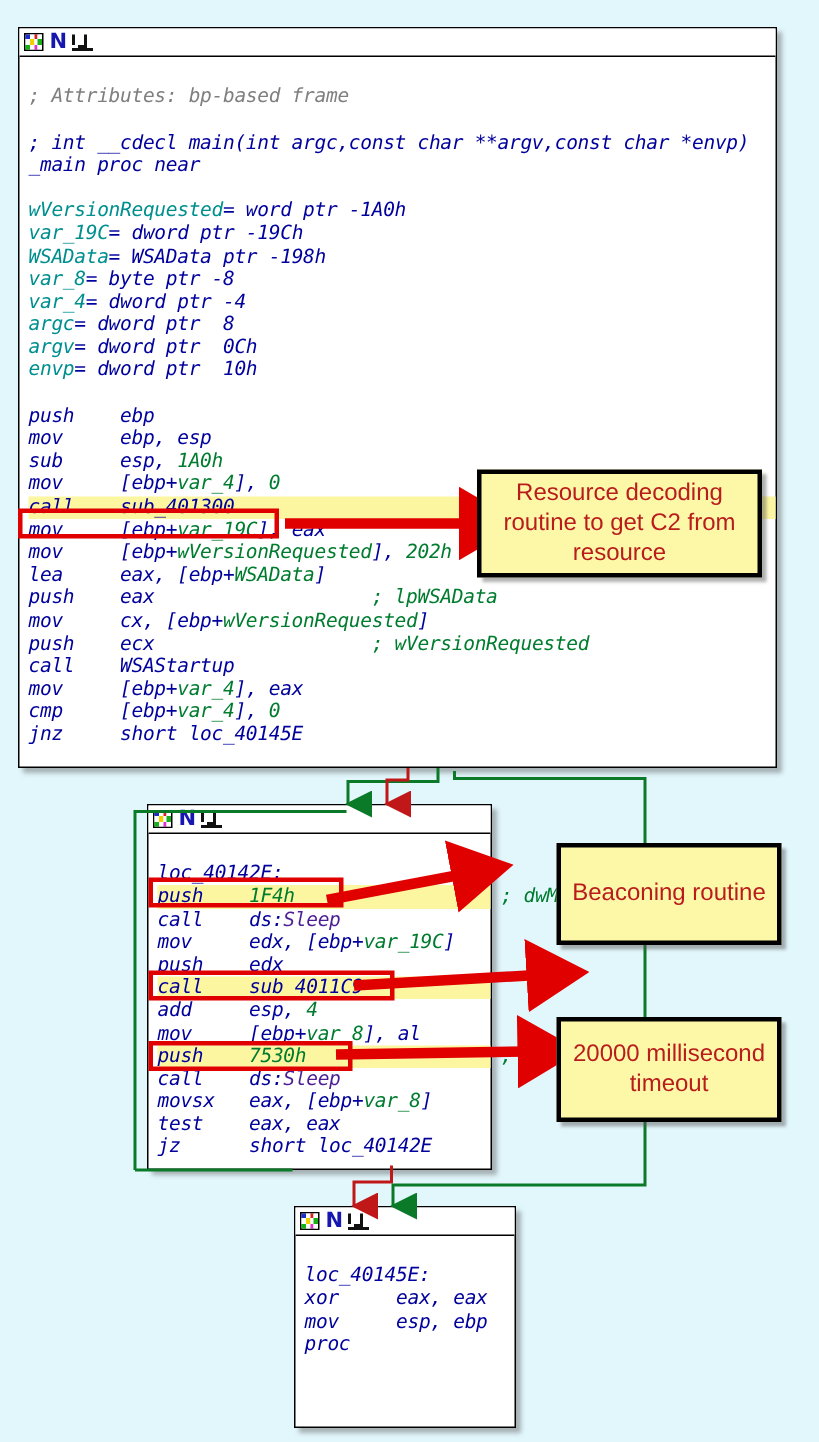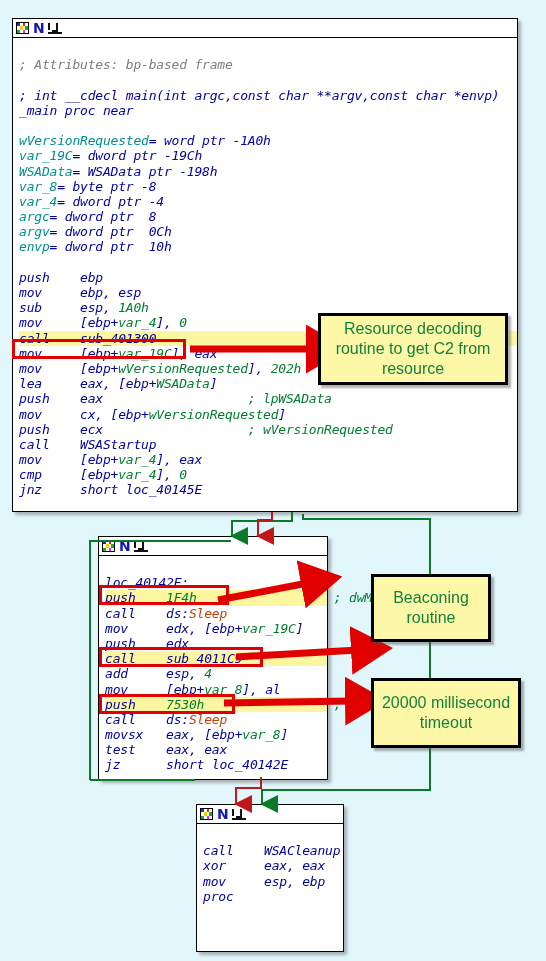--- a/index.html
+++ b/index.html
@@ -64,21 +64,21 @@
     font:13px/15.2px "DejaVu Sans Mono",monospace;
     white-space:pre;
     color:#00009c;
     letter-spacing:-0.2px;
   }
   .ln{position:relative;height:15.2px;font-style:italic;}
   .cmt{color:#7f7f7f;}
   .var{color:#007c2f;}
   .var2{color:#008f8f;}
   .num{color:#007c2f;}
-  .imp{color:#c2410c;}
+  .imp{color:#4c1d95;}
 
   
   .hl{
     background:#fdf6a0;
   }
   .redbox{
     position:absolute;
     border:3px solid #e00000;
     box-sizing:border-box;
     z-index:6;
@@ -86,21 +86,21 @@
   }
 
   
   .callout{
     position:absolute;
     background:#fdf8a8;
     border:3px solid #000;
     box-shadow:3px 3px 2px rgba(80,80,80,.45);
     box-sizing:border-box;
     font:16px/20px "Liberation Sans",sans-serif;
-    color:#15803d;
+    color:#b91c1c;
     text-align:center;
     display:flex;align-items:center;justify-content:center;
     z-index:8;
   }
 
   
   svg.edges{position:absolute;inset:0;width:546px;height:961px;z-index:5;pointer-events:none;}
   svg.redarrows{position:absolute;inset:0;width:546px;height:961px;z-index:7;pointer-events:none;}
 </style>
 </head>
@@ -197,21 +197,21 @@
           <i style="background:#ffffff"></i>
           <i style="background:#e030d0"></i>
           <i style="background:#ffffff"></i>
       </span>
       <span class="ttl-n">N</span>
       <span class="ttl-g">
           <span></span>
           <em></em>
         </span>
     </div>
-    <div class="code" id="code-exit"><div class="ln">&nbsp;</div><div class="ln">call    WSACleanup</div><div class="ln">xor     eax, eax</div><div class="ln">mov     esp, ebp</div><div class="ln">proc    </div></div>
+    <div class="code" id="code-exit"><div class="ln">&nbsp;</div><div class="ln">loc_40145E:</div><div class="ln">xor     eax, eax</div><div class="ln">mov     esp, ebp</div><div class="ln">proc    </div></div>
   </div>
 
   <div class="redbox" style="left:12px;top:339px;width:174px;height:20px;"></div>
   <div class="redbox" style="left:99px;top:585px;width:130px;height:20px;"></div>
   <div class="redbox" style="left:99px;top:647px;width:164px;height:20px;"></div>
   <div class="redbox" style="left:99px;top:694px;width:136px;height:20px;"></div>
 
   <svg class="redarrows">
     <defs>
       <marker id="bigRed" markerWidth="6" markerHeight="7" refX="1" refY="3.5" orient="auto">
@@ -220,17 +220,17 @@
     </defs>
     <line x1="190" y1="349" x2="313" y2="349" stroke="#e00000" stroke-width="7" marker-end="url(#bigRed)"></line>
     <line x1="218" y1="600" x2="308" y2="583" stroke="#e00000" stroke-width="7" marker-end="url(#bigRed)"></line>
     <line x1="236" y1="657" x2="358" y2="650" stroke="#e00000" stroke-width="7" marker-end="url(#bigRed)"></line>
     <line x1="224" y1="703" x2="352" y2="701" stroke="#e00000" stroke-width="7" marker-end="url(#bigRed)"></line>
   </svg>
 
   <div class="callout" style="left:318px;top:313px;width:190px;height:72px;">Resource decoding routine to get C2 from resource</div>
 
 
-  <div class="callout" style="left:371px;top:574px;width:120px;height:68px;">Beaconing routine</div>
+  <div class="callout" style="left:371px;top:562px;width:150px;height:68px;">Beaconing routine</div>
 
   <div class="callout" style="left:371px;top:678px;width:150px;height:70px;">20000 millisecond timeout</div>
 
 </div>
 
 </body></html>

